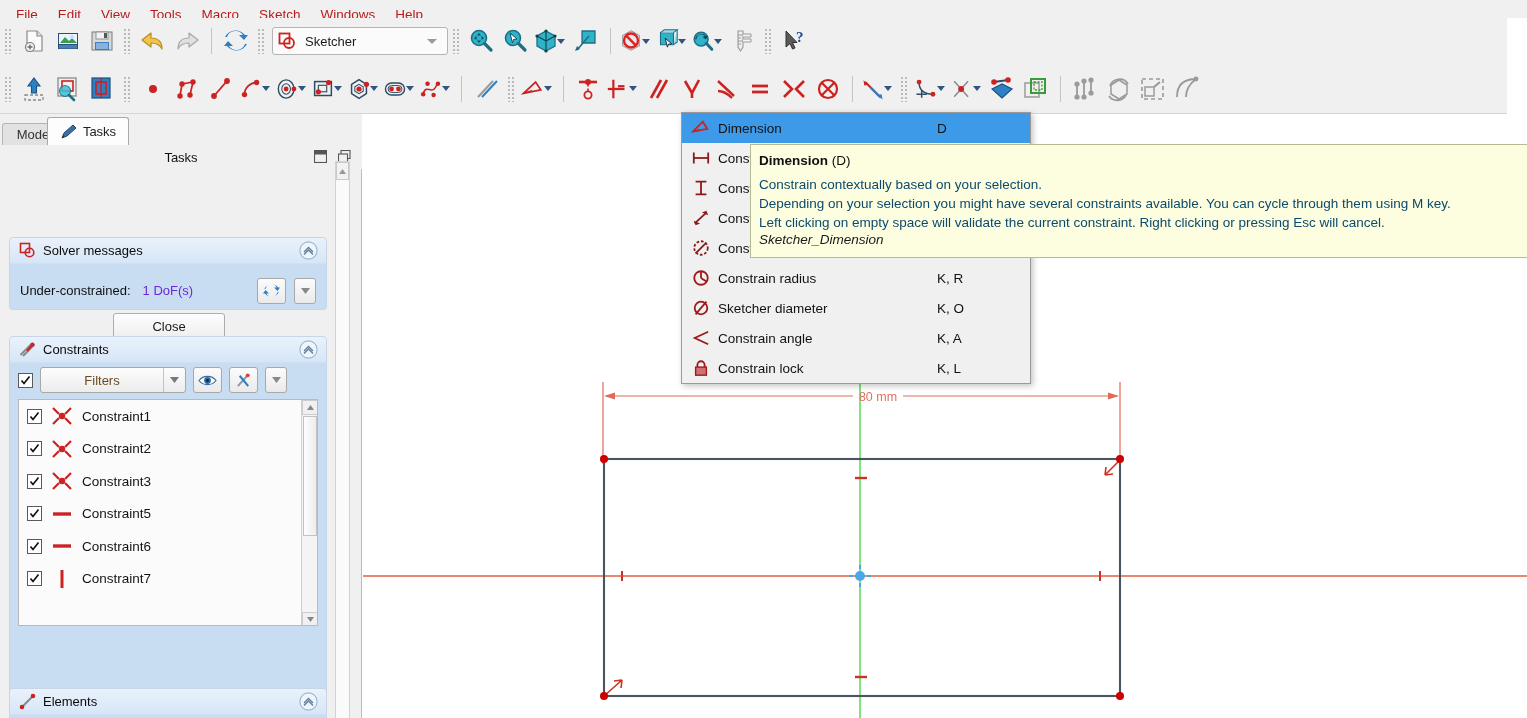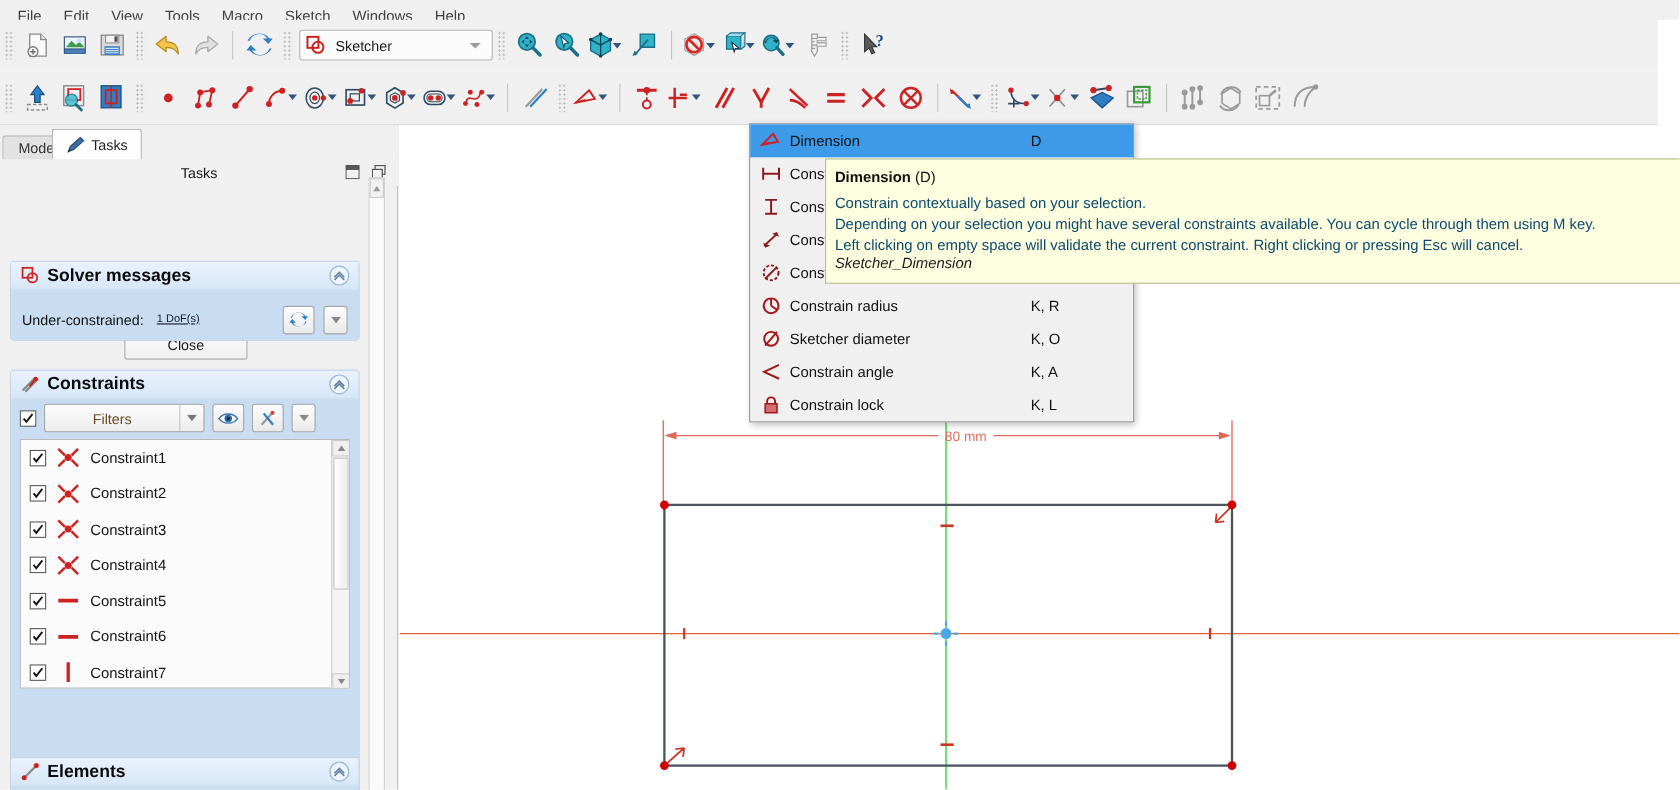--- a/index.html
+++ b/index.html
@@ -12,21 +12,21 @@
   }
   #app { position: relative; width: 1527px; height: 718px; }
 
   
   .menubar {
     position: absolute; left: 0; top: 0; width: 1527px; height: 18px;
     background: #f0f0f0;
     display: flex; align-items: center; padding-left: 6px;
   }
   .menu-item {
-    font-size: 13.5px; color: #404040; padding: 0 10px; line-height: 18px;
+    font-size: 13.5px; color: #b91c1c; padding: 0 10px; line-height: 18px;
     white-space: nowrap; cursor: default; margin-top: 12px;
   }
   .menu-item .mn { text-decoration: underline; }
 
   
   .toolbar {
     position: absolute; left: 0; width: 1507px;
     background: #f0f0f0; display: flex; align-items: center;
   }
   .tb1 { top: 18px; height: 46px; }
@@ -87,50 +87,50 @@
   }
   .panel-title {
     position: absolute; left: 0; top: 31px; width: 362px; height: 24px;
     display: flex; align-items: center; justify-content: center;
     font-size: 13px; color: #111; background: #f0f0f0;
   }
   .panel-title-btns {
     position: absolute; right: 10px; top: 36px; display: flex; gap: 11px;
   }
   .close-btn {
-    position: absolute; left: 113px; top: 186px; width: 112px; height: 27px;
+    position: absolute; left: 113px; top: 199px; width: 112px; height: 27px;
     background: linear-gradient(#fdfdfd, #eeeeee);
     border: 1px solid #adadad; border-radius: 3px;
     font-size: 13px; color: #1a1a1a; display: flex;
     align-items: center; justify-content: center;
   }
 
   
   .group {
     position: absolute; left: 9px; width: 318px;
     border: 1px solid #c6d6e8; border-radius: 4px;
     background: #c9ddf2; overflow: hidden;
   }
   .group-head {
     height: 26px; display: flex; align-items: center; padding-left: 9px;
     background: linear-gradient(#eaf2fb, #d6e6f7);
     border-bottom: 1px solid #cfe0f1; gap: 7px;
   }
-  .group-head-label { font-size: 16px; font-weight: bold; color: #0b0b0b; }
+  .group-head-label { font-size: 13px; font-weight: normal; color: #0b0b0b; }
   .group-collapse {
     position: absolute; right: 8px; width: 19px; height: 19px;
   }
   .group-body { padding: 0; }
 
   .solver-row {
     height: 53px; display: flex; align-items: center; padding: 0 10px; gap: 8px;
   }
   .solver-label { font-size: 13px; color: #101010; }
   .dof-link {
-    font-size: 10px; color: #0f172a; text-decoration: underline;
+    font-size: 13px; color: #6d28d9; 
     margin-left: 4px;
   }
   .mini-btn {
     width: 29px; height: 26px;
     background: linear-gradient(#fcfcfc, #eaeaea);
     border: 1px solid #a8a8a8; border-radius: 3px;
     display: flex; align-items: center; justify-content: center;
   }
   .mini-btn.narrow { width: 22px; }
 
@@ -805,32 +805,20 @@
             <div class="chk">
               <svg width="11" height="11" viewBox="0 0 11 11">
                   <path d="M1.5 5.5 L4 8.5 L9.5 1.5" fill="none" stroke="#111" stroke-width="1.7"></path>
                 </svg>
             </div>
             <svg width="24" height="22" viewBox="0 0 24 22">
               <path d="M3 3 L9 9 M21 3 L15 9 M3 19 L9 13 M21 19 L15 13" stroke="#cc2222" stroke-width="2.2"></path>
               <circle cx="12" cy="11" r="3.2" fill="#cc2222"></circle>
             </svg>
             <span class="crow-label">Constraint3</span>
-          </div>
-          <div class="crow">
-            <div class="chk">
-              <svg width="11" height="11" viewBox="0 0 11 11">
-                  <path d="M1.5 5.5 L4 8.5 L9.5 1.5" fill="none" stroke="#111" stroke-width="1.7"></path>
-                </svg>
-            </div>
-            <svg width="24" height="22" viewBox="0 0 24 22">
-              <path d="M3 3 L9 9 M21 3 L15 9 M3 19 L9 13 M21 19 L15 13" stroke="#cc2222" stroke-width="2.2"></path>
-              <circle cx="12" cy="11" r="3.2" fill="#cc2222"></circle>
-            </svg>
-            <span class="crow-label">Constraint4</span>
           </div>
           <div class="crow">
             <div class="chk">
               <svg width="11" height="11" viewBox="0 0 11 11">
                   <path d="M1.5 5.5 L4 8.5 L9.5 1.5" fill="none" stroke="#111" stroke-width="1.7"></path>
                 </svg>
             </div>
             <svg width="24" height="22" viewBox="0 0 24 22">
               <path d="M3 11 h18" stroke="#cc2222" stroke-width="3.4"></path>
             </svg>

